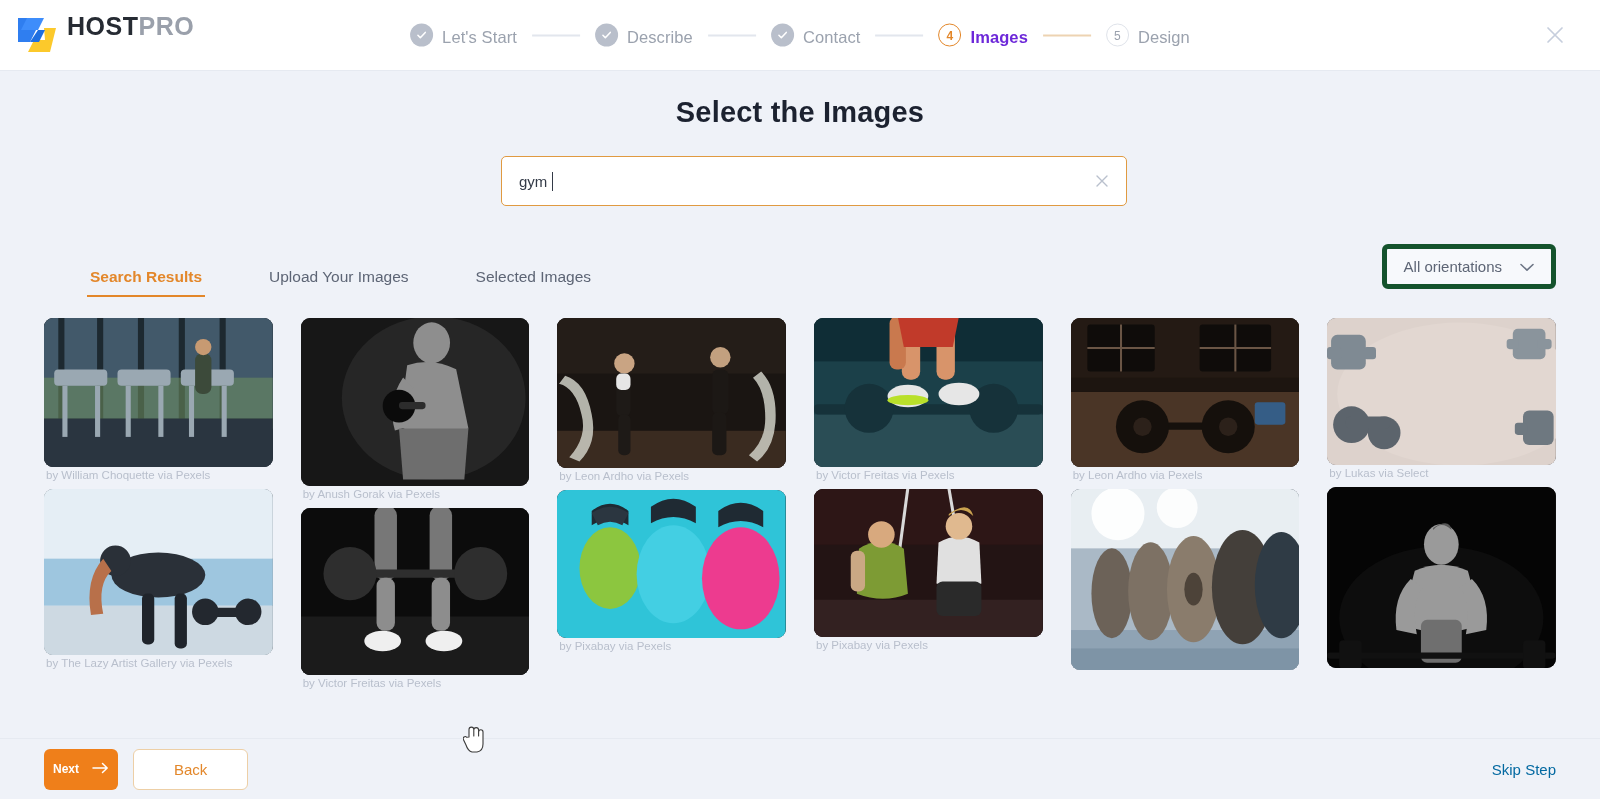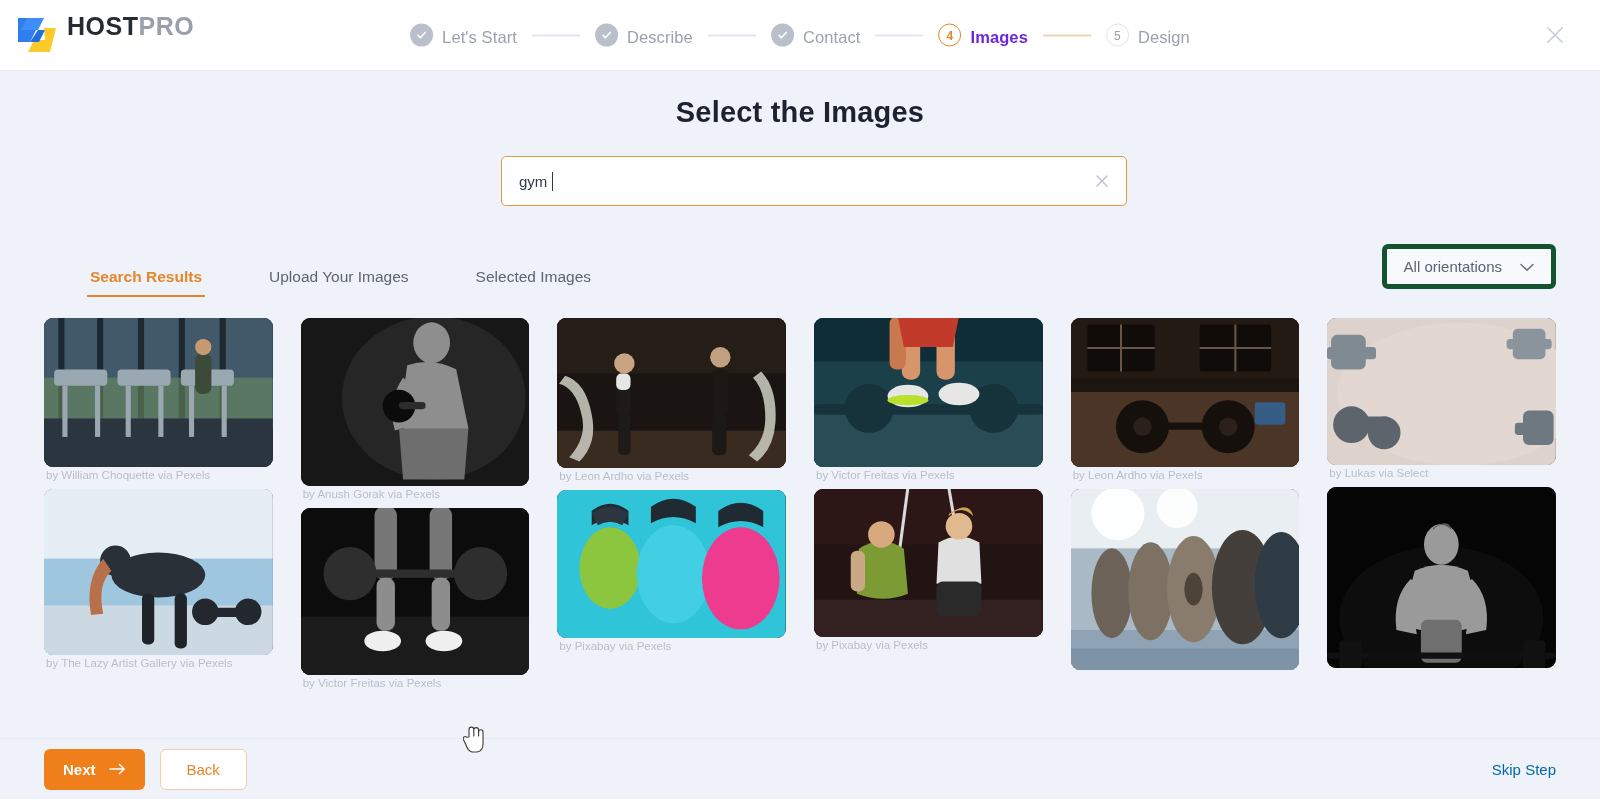--- a/index.html
+++ b/index.html
@@ -156,29 +156,29 @@
     height: 61px;
     background: #eff2f8;
     display: flex; align-items: center;
     padding: 0 44px;
     border-top: 1px solid #e6eaf1;
   }
   .btn-next {
     display: flex; align-items: center; gap: 13px;
     background: #ef7f1a; color: #fff;
     border: none; border-radius: 6px;
-    height: 41px; padding: 0 19px;
+    height: 41px; padding: 0 9px;
     font-family: "Liberation Sans", sans-serif;
-    font-size: 15px; font-weight: bold;
+    font-size: 12px; font-weight: bold;
     cursor: pointer;
   }
   .btn-back {
     background: #fff; color: #e3872a;
     border: 1.3px solid #edcfa6; border-radius: 6px;
-    height: 41px; padding: 0 26px;
+    height: 41px; padding: 0 40px;
     margin-left: 15px;
     font-family: "Liberation Sans", sans-serif;
     font-size: 15px;
     cursor: pointer;
   }
   .skip {
     margin-left: auto;
     font-size: 15px; color: #0369a1;
     cursor: pointer;
   }

